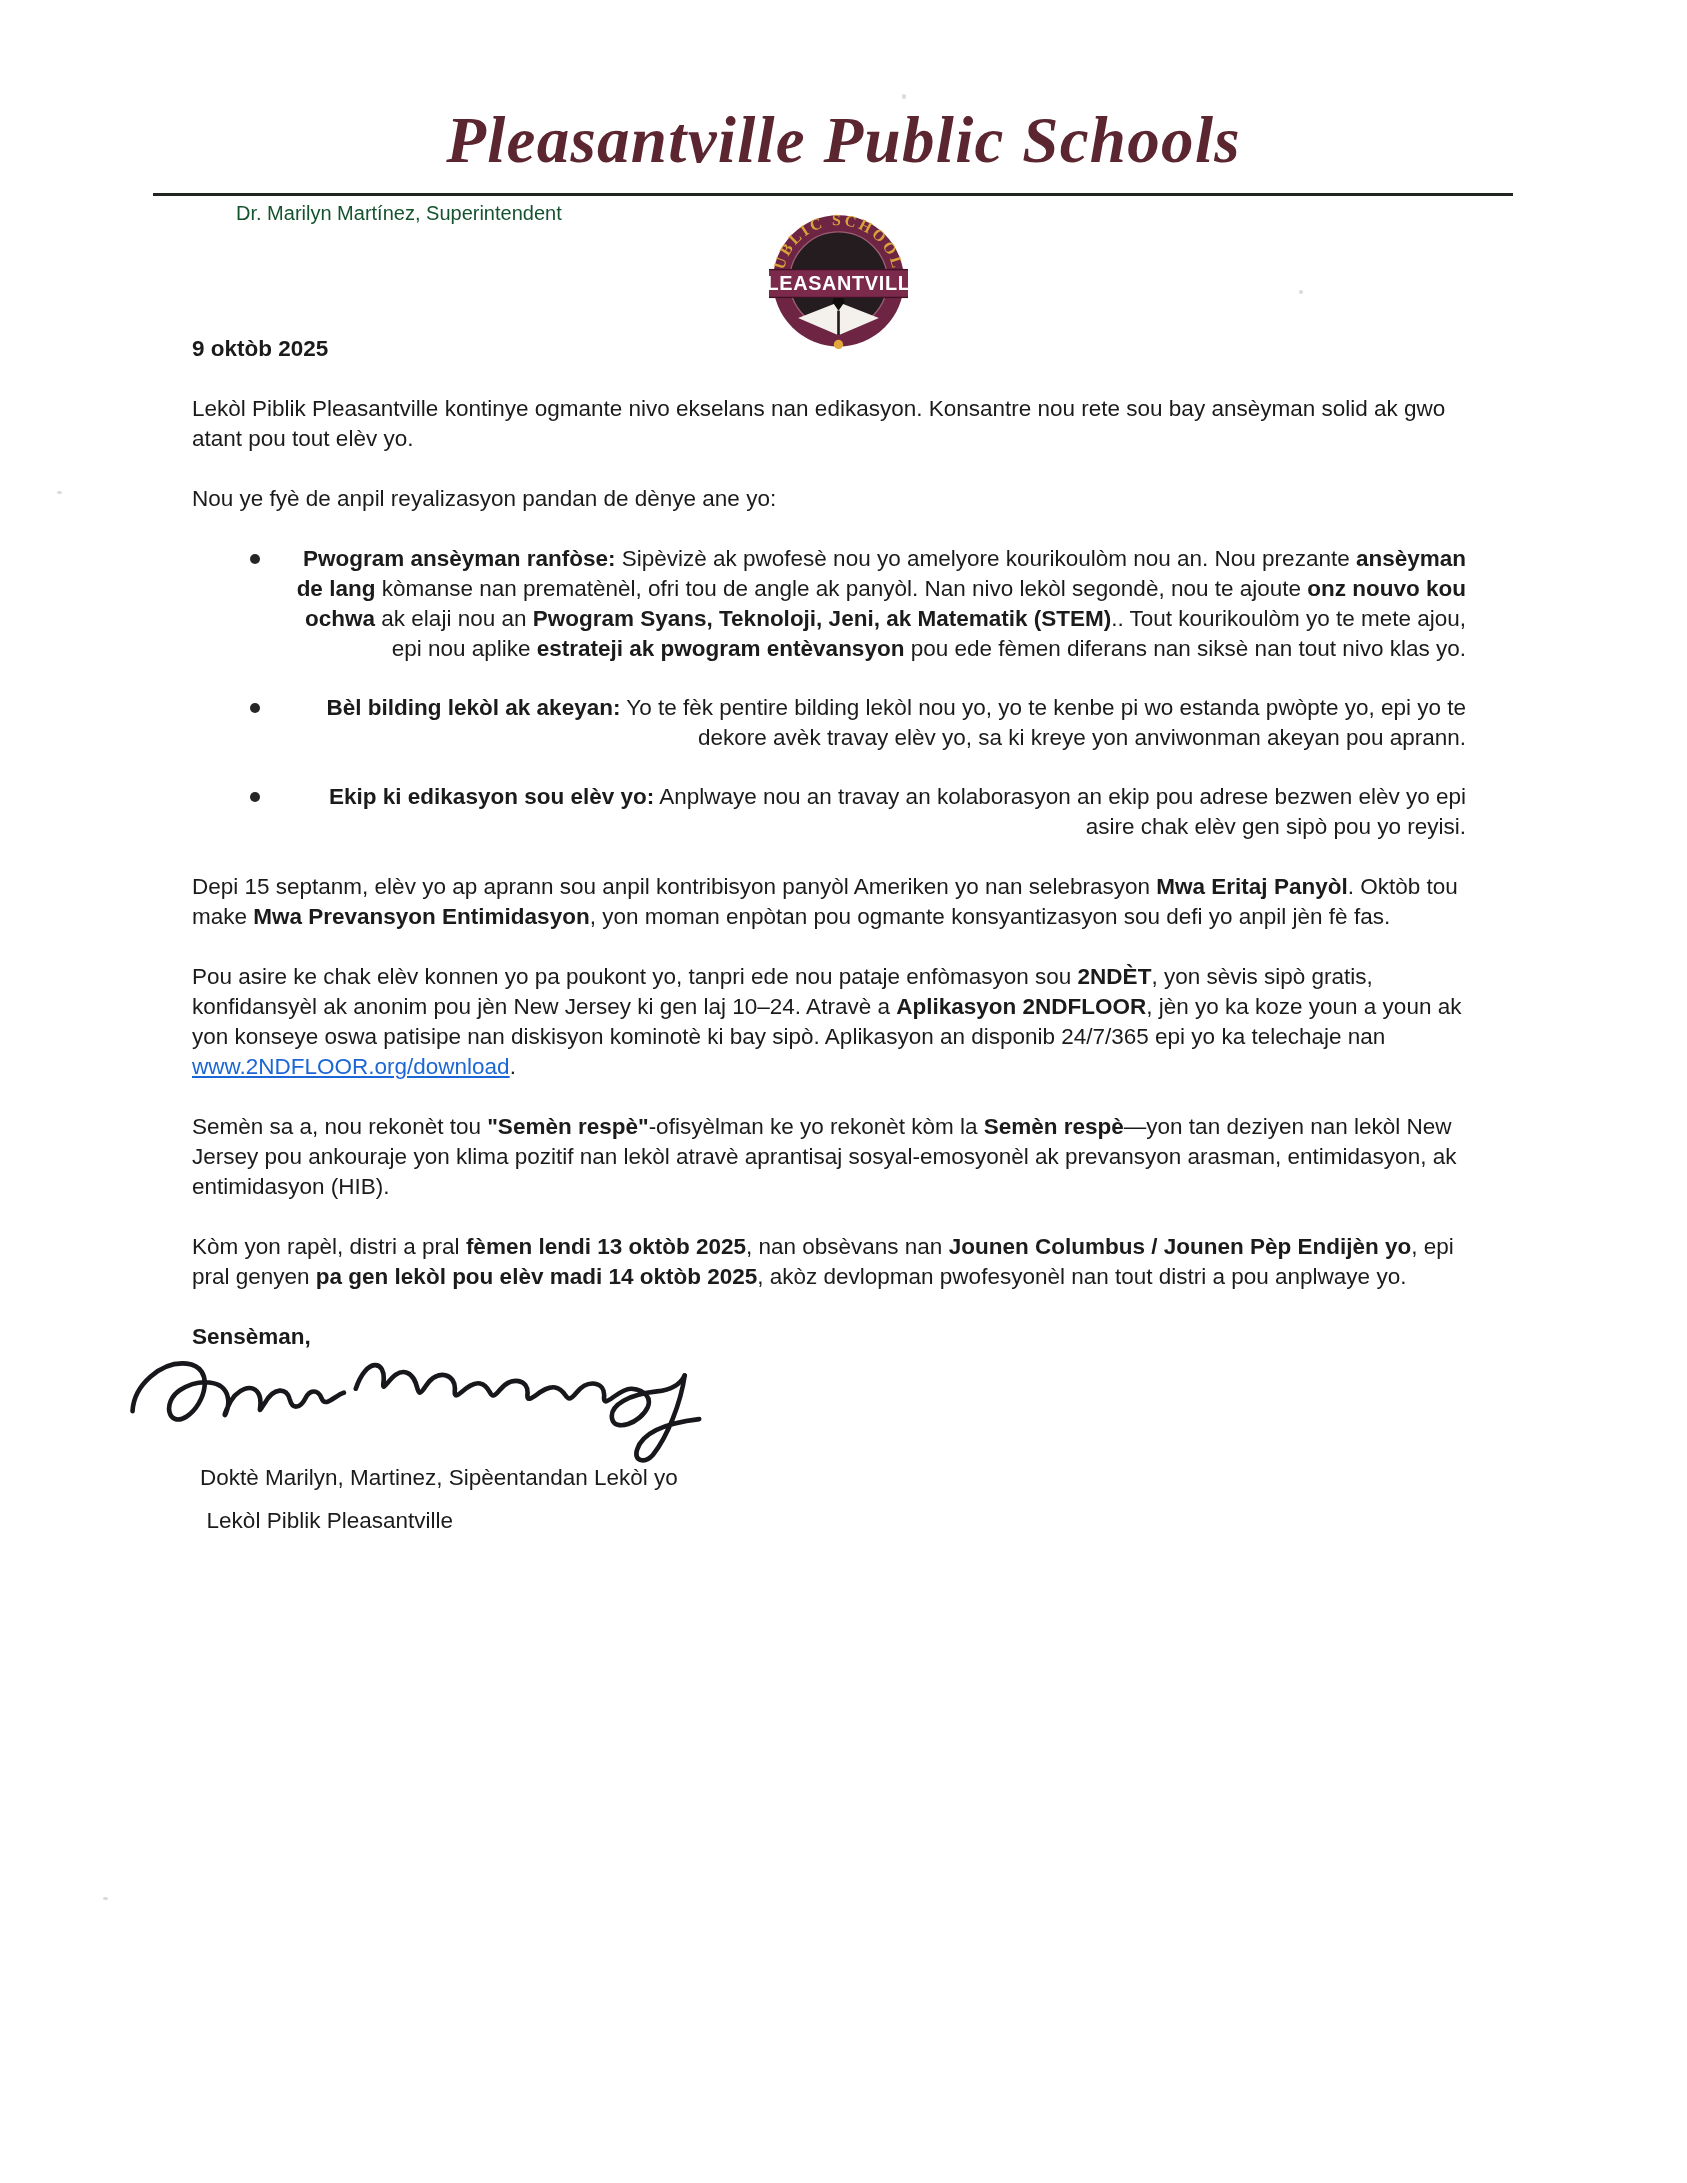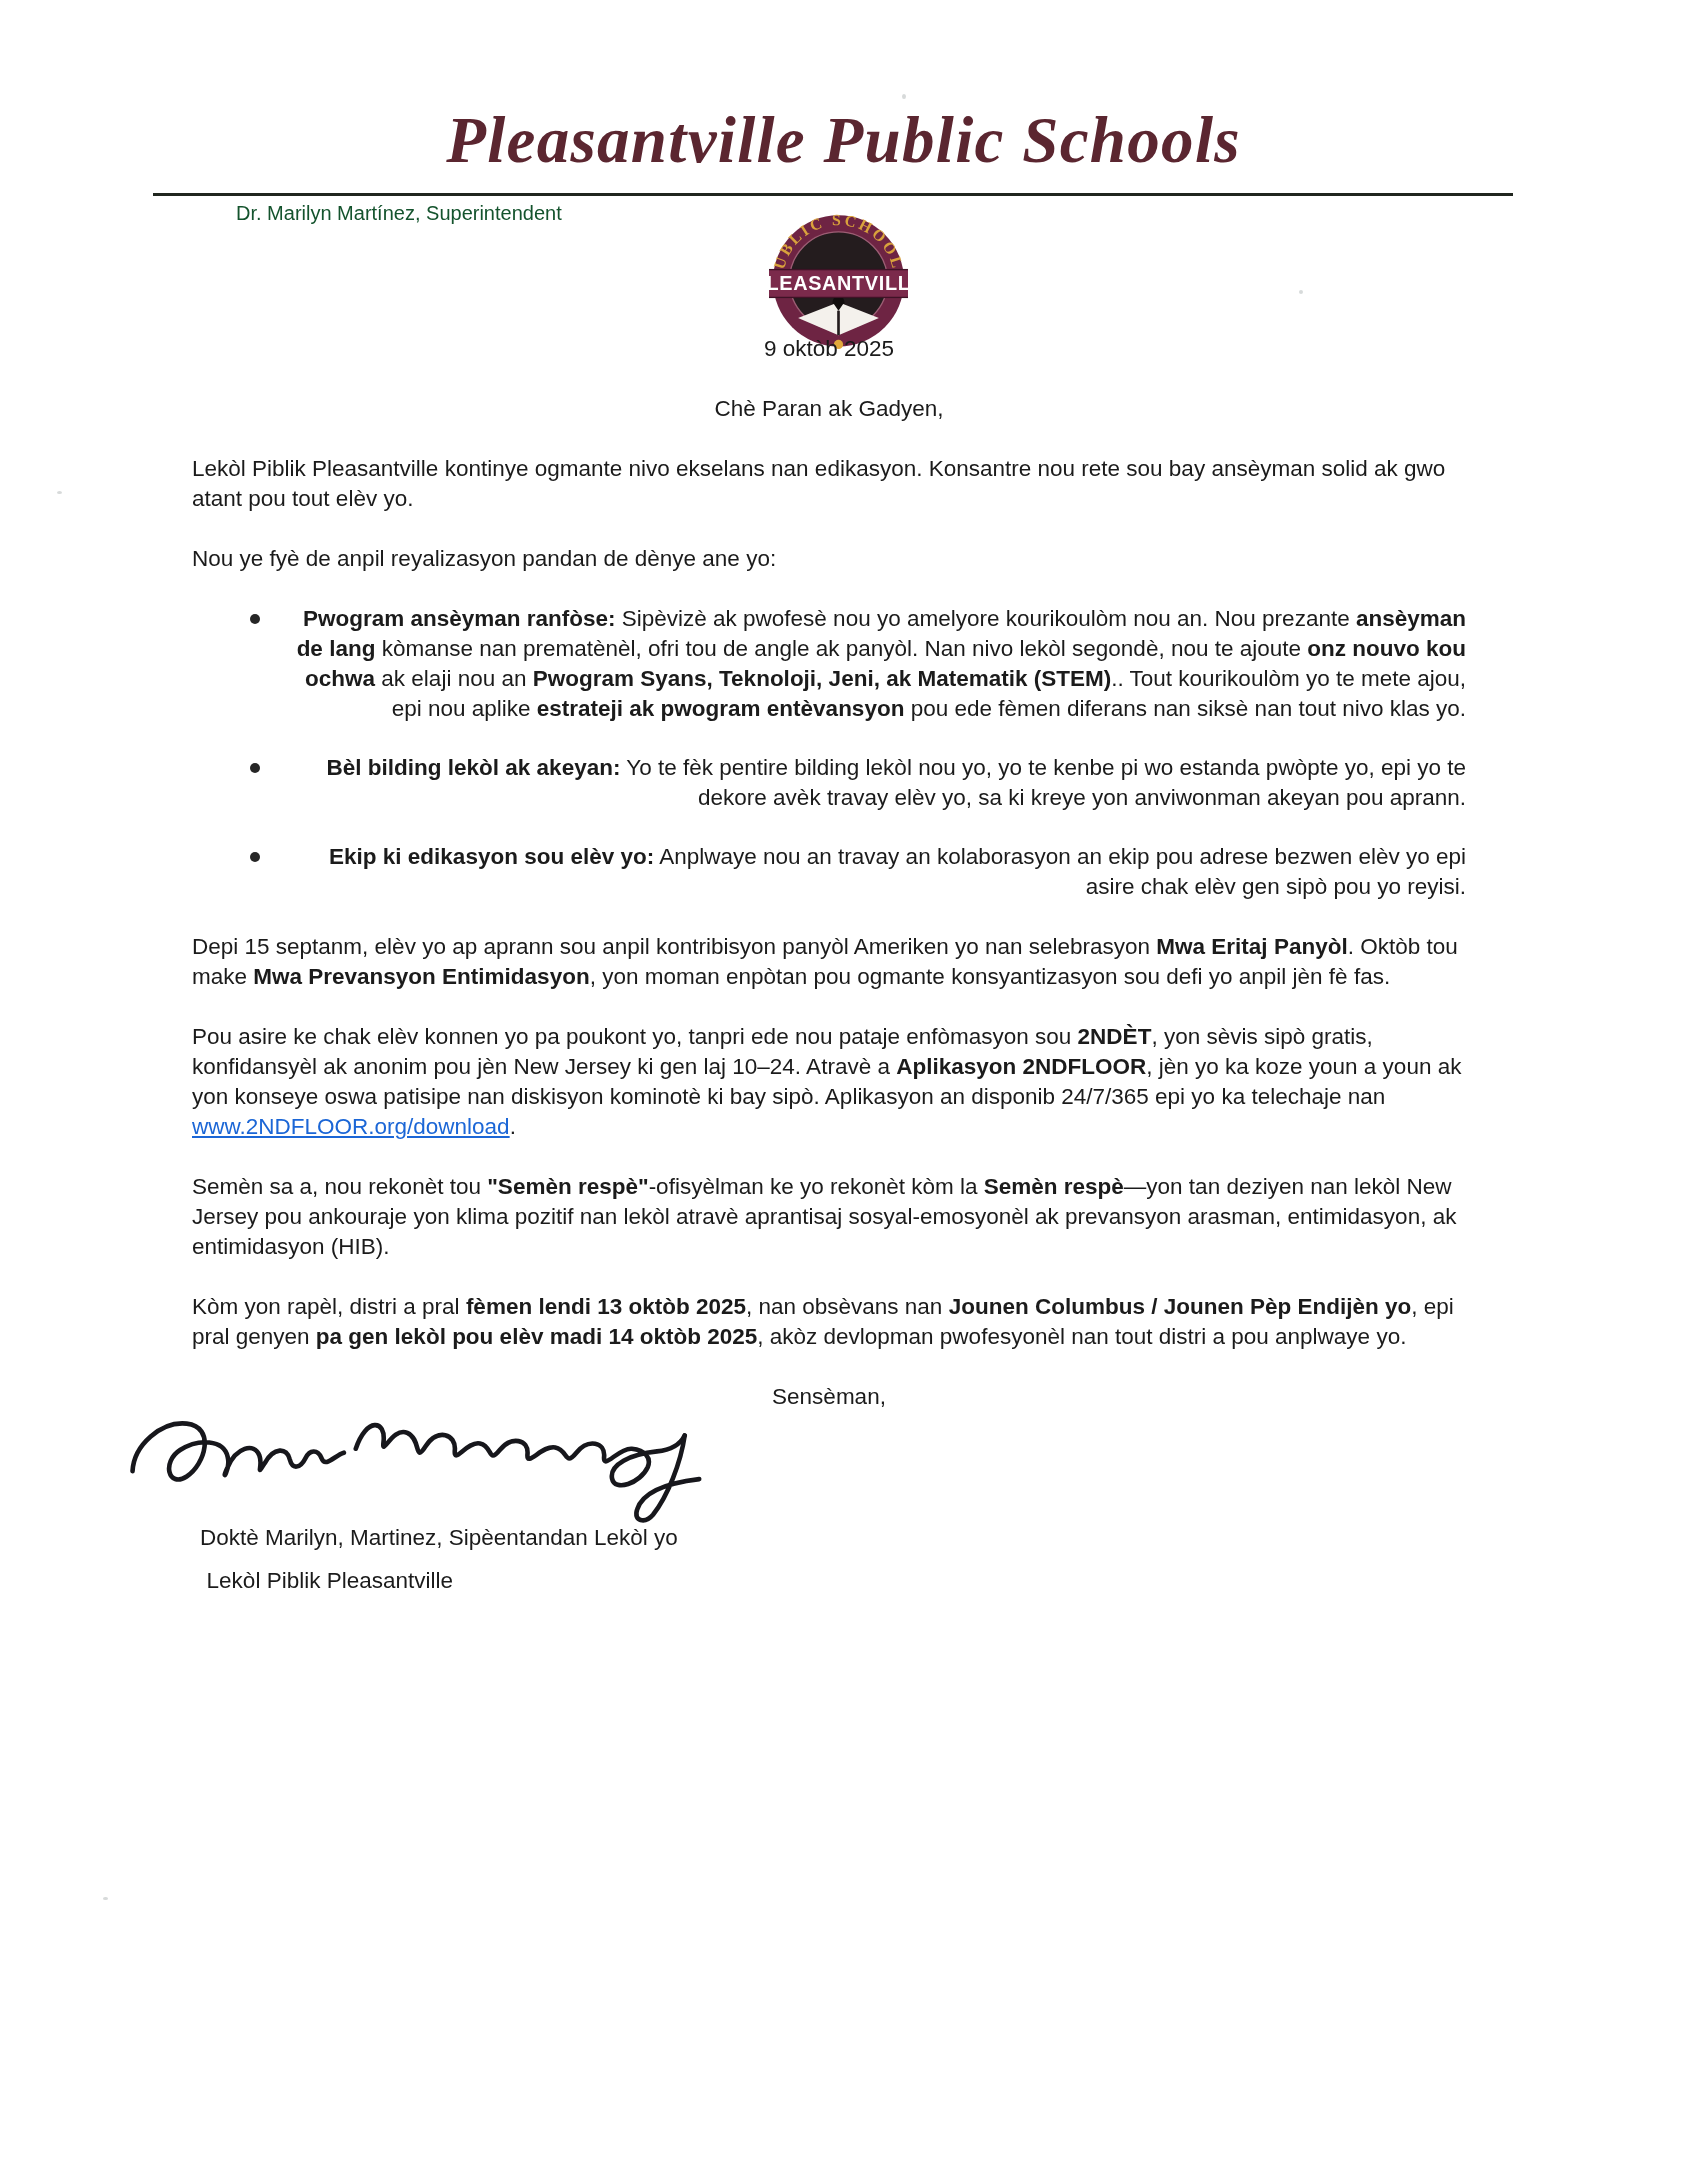--- a/index.html
+++ b/index.html
@@ -19,21 +19,21 @@
   .rule{position:absolute;top:193px;left:153px;width:1360px;height:3.3px;background:var(--rule-color,#20261f);}
   .supt{position:absolute;top:202px;left:188px;font-size:20px;color:#14532d;margin-left:48px;}
   .logo{position:absolute;top:212px;left:769px;}
 
   
   .body-col{
     position:absolute;left:192px;top:334px;width:1274px;
     font-size:22.5px;line-height:30px;
   }
   .body-col p{margin:0 0 30px 0;}
-  .bold-line{font-weight:normal;text-align:center;}
+  .bold-line{font-weight:bold;}
   .body-col ul{list-style:none;margin:0 0 30px 0;padding:0;}
   .body-col li{position:relative;padding-left:101px;margin-bottom:29px;text-align:right;}
   .body-col li::before{
     content:"";position:absolute;left:58px;top:10px;width:10px;height:10px;
     border-radius:50%;background:#262626;
   }
   .link{color:var(--link-color,#1b66d6);text-decoration:underline;cursor:pointer;text-align:right;}
   b{font-weight:bold;}
 
   
@@ -65,21 +65,20 @@
     <path d="M105,122 C95,131 91,142 105,150 C119,142 115,131 105,122 Z" fill="#120e0e"></path>
     <path d="M44,160 L98,139 L105,149 L112,139 L166,160 L105,186 Z" fill="#f4f1ec"></path>
     <path d="M105,149 L105,186" stroke="#241c1e" stroke-width="4"></path>
     <rect x="-4" y="87" width="218" height="42" fill="#7b2a4b" stroke="#3f1226" stroke-width="2"></rect>
     <text x="105" y="118" text-anchor="middle" font-size="30" font-weight="bold" fill="#ffffff" letter-spacing="1" font-family="Liberation Sans, sans-serif">PLEASANTVILLE</text>
     <circle cx="105" cy="200" r="7" fill="#e2a83c"></circle>
   </svg>
 
   <div class="body-col">
     <p class="bold-line">9 oktòb 2025</p>
-    <p class="bold-line">Chè Paran ak Gadyen,</p>
 
     <div>
         <p><span>Lekòl Piblik Pleasantville kontinye ogmante nivo ekselans nan edikasyon. Konsantre nou rete sou bay ansèyman solid ak gwo atant pou tout elèv yo.</span></p>
         <p><span>Nou ye fyè de anpil reyalizasyon pandan de dènye ane yo:</span></p>
         <ul>
           <li><b>Pwogram ansèyman ranfòse:</b><span> Sipèvizè ak pwofesè nou yo amelyore kourikoulòm nou an. Nou prezante </span><b>ansèyman de lang</b><span> kòmanse nan prematènèl, ofri tou de angle ak panyòl. Nan nivo lekòl segondè, nou te ajoute </span><b>onz nouvo kou ochwa</b><span> ak elaji nou an </span><b>Pwogram Syans, Teknoloji, Jeni, ak Matematik (STEM)</b><span>.. Tout kourikoulòm yo te mete ajou, epi nou aplike </span><b>estrateji ak pwogram entèvansyon</b><span> pou ede fèmen diferans nan siksè nan tout nivo klas yo.</span></li>
           <li><b>Bèl bilding lekòl ak akeyan:</b><span> Yo te fèk pentire bilding lekòl nou yo, yo te kenbe pi wo estanda pwòpte yo, epi yo te dekore avèk travay elèv yo, sa ki kreye yon anviwonman akeyan pou aprann.</span></li>
           <li><b>Ekip ki edikasyon sou elèv yo:</b><span> Anplwaye nou an travay an kolaborasyon an ekip pou adrese bezwen elèv yo epi asire chak elèv gen sipò pou yo reyisi.</span></li>
         </ul>
         <p><span>Depi 15 septanm, elèv yo ap aprann sou anpil kontribisyon panyòl Ameriken yo nan selebrasyon </span><b>Mwa Eritaj Panyòl</b><span>. Oktòb tou make </span><b>Mwa Prevansyon Entimidasyon</b><span>, yon moman enpòtan pou ogmante konsyantizasyon sou defi yo anpil jèn fè fas.</span></p>

